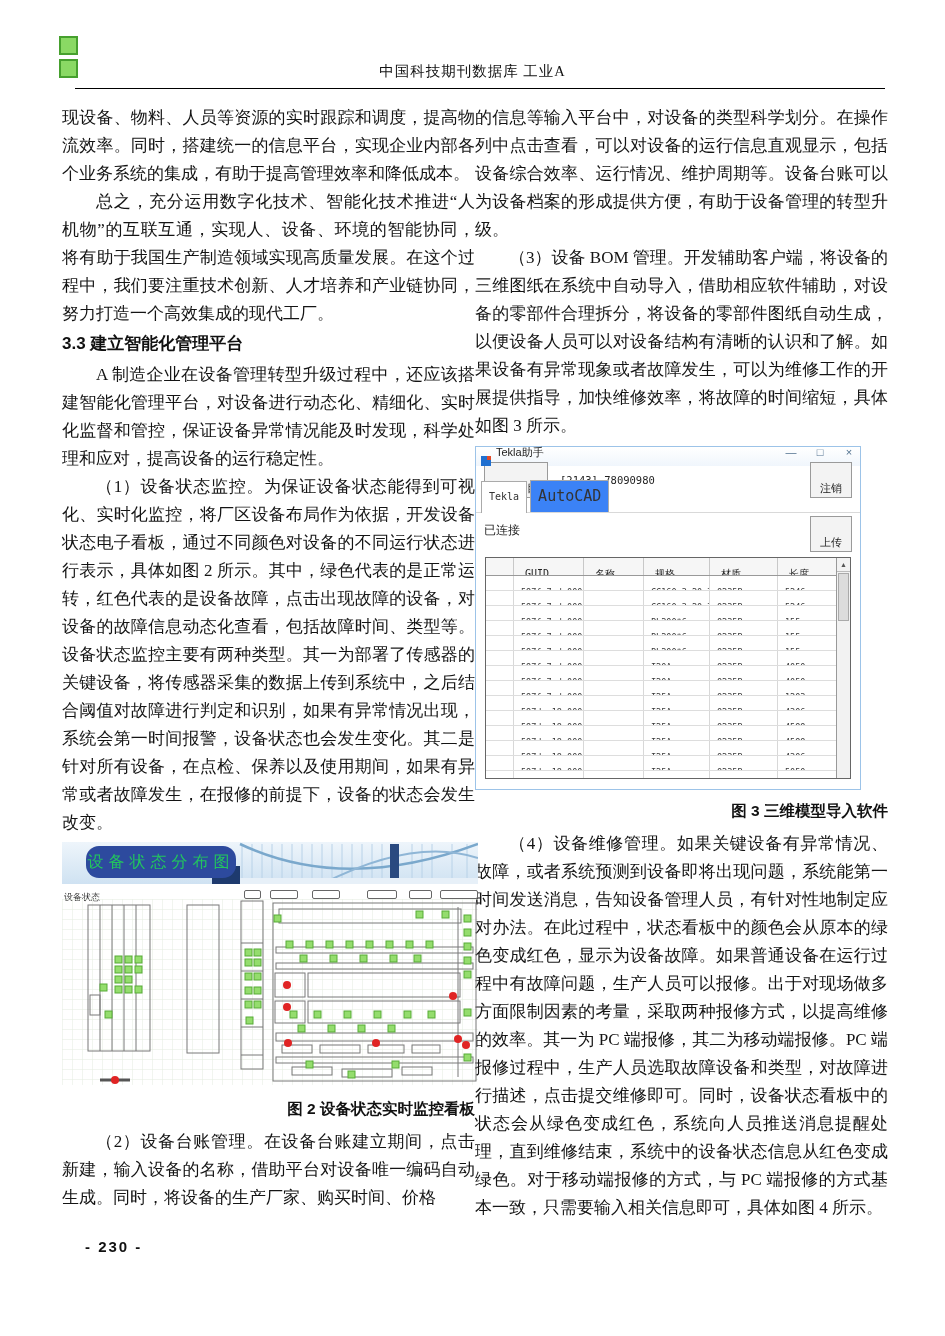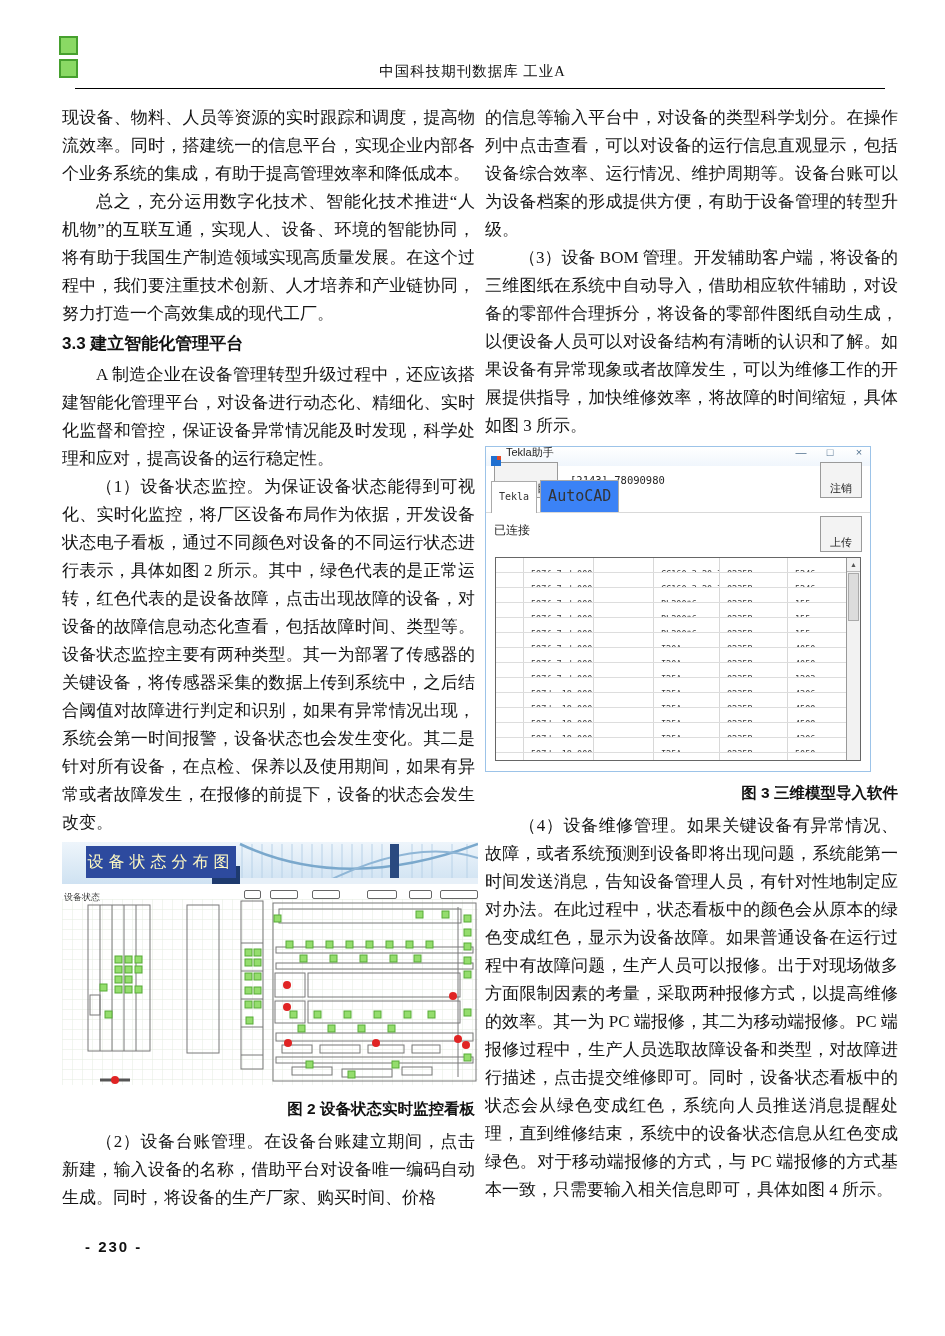--- a/index.html
+++ b/index.html
@@ -9,33 +9,33 @@
   
   .corner-mark{position:absolute;left:59px;width:19px;height:19px;background:#8ad964;border:2px solid #46a02e;box-sizing:border-box;}
   .corner-mark.m1{top:36px;}
   .corner-mark.m2{top:59px;}
 
   
   .hdr{position:absolute;top:62px;left:0;width:100%;text-align:center;font-size:14.5px;color:#111;letter-spacing:1px;font-family:"Liberation Serif",serif;}
   .hdr-rule{position:absolute;top:88px;left:75px;width:810px;border-top:1.6px solid #000;}
 
   
-  .columns{position:absolute;top:104px;left:62px;width:836px;display:flex;gap:10px;}
+  .columns{position:absolute;top:104px;left:62px;width:836px;display:flex;}
   .col{width:413px;font-size:17px;line-height:28px;text-align:justify;color:#141414;}
   .col p{margin:0;}
   .col p.ind{text-indent:2em;}
   h3.sec{font-family:"Liberation Sans",sans-serif;font-size:17px;font-weight:bold;margin:3px 0 4px 0;line-height:26px;color:#111;}
   .caption{font-family:"Liberation Sans",sans-serif;font-weight:bold;font-size:15.5px;text-align:right;margin:10px 0 8px 0;line-height:22px;color:#111;}
 
   
   .fig2{position:relative;width:416px;height:246px;margin:5px 0 0 0;}
   .f2-banner{position:absolute;left:0;top:0;width:416px;height:42px;background:linear-gradient(#eef5fb,#cfe2f2);overflow:hidden;}
   .f2-banner svg{position:absolute;left:0;top:0;}
-  .f2-titlebox{position:absolute;left:24px;top:4px;width:150px;height:32px;background:#2d4a9e;color:#fef9c3;
-    font-family:"Liberation Serif",serif;font-size:16px;letter-spacing:5px;text-align:center;line-height:32px;}
+  .f2-titlebox{position:absolute;left:24px;top:4px;width:150px;height:32px;background:#2d4a9e;color:#22c55e;
+    font-family:"Liberation Serif",serif;font-size:16px;letter-spacing:5px;text-align:center;line-height:32px;border-radius:13px;}
   .f2-status{position:absolute;left:2px;top:41px;font-family:"Liberation Sans",sans-serif;font-size:9px;color:#333;}
   .f2-legend span{position:absolute;top:48px;height:7px;background:#fff;border:1px solid #666;border-radius:2px;display:block;}
   .f2-plan{position:absolute;left:0;top:57px;}
 
   
   .tekla{position:relative;width:386px;margin:6px 0 0 0;border:1px solid #9cc3e8;background:#fff;font-family:"Liberation Sans",sans-serif;box-sizing:border-box;}
   .t-titlebar{height:19px;display:flex;align-items:flex-end;padding:0 5px;background:linear-gradient(#ffffff,#f0f6fc);}
   .t-icon{width:10px;height:10px;background:#1f6fd0;position:relative;flex:0 0 auto;}
   .t-icon::after{content:"";position:absolute;right:0;top:0;width:4px;height:4px;background:#e04a2a;}
   .t-title{font-size:11px;color:#222;margin-left:5px;}
@@ -262,20 +262,28 @@
         </div>
         <div class="t-tabs">
           <span class="tab active">Tekla</span>
           <span class="tab inactive">AutoCAD</span>
         </div>
         <div class="t-statusrow">
           <span class="t-status">已连接</span>
           <button class="btn push">上传</button>
         </div>
         <div class="t-tablewrap">
+          <div class="t-header">
+            <span></span>
+            <span class="h-guid">GUID</span>
+            <span>名称</span>
+            <span>规格</span>
+            <span>材质</span>
+            <span>长度</span>
+          </div>
           <div id="tekla-tbody">
               <div class="trow">
                 <div></div>
                 <div>597fe7ad-000...</div>
                 <div></div>
                 <div>CC160-3-20-70</div>
                 <div>Q235B</div>
                 <div>5246</div>
               </div>
               <div class="trow">

